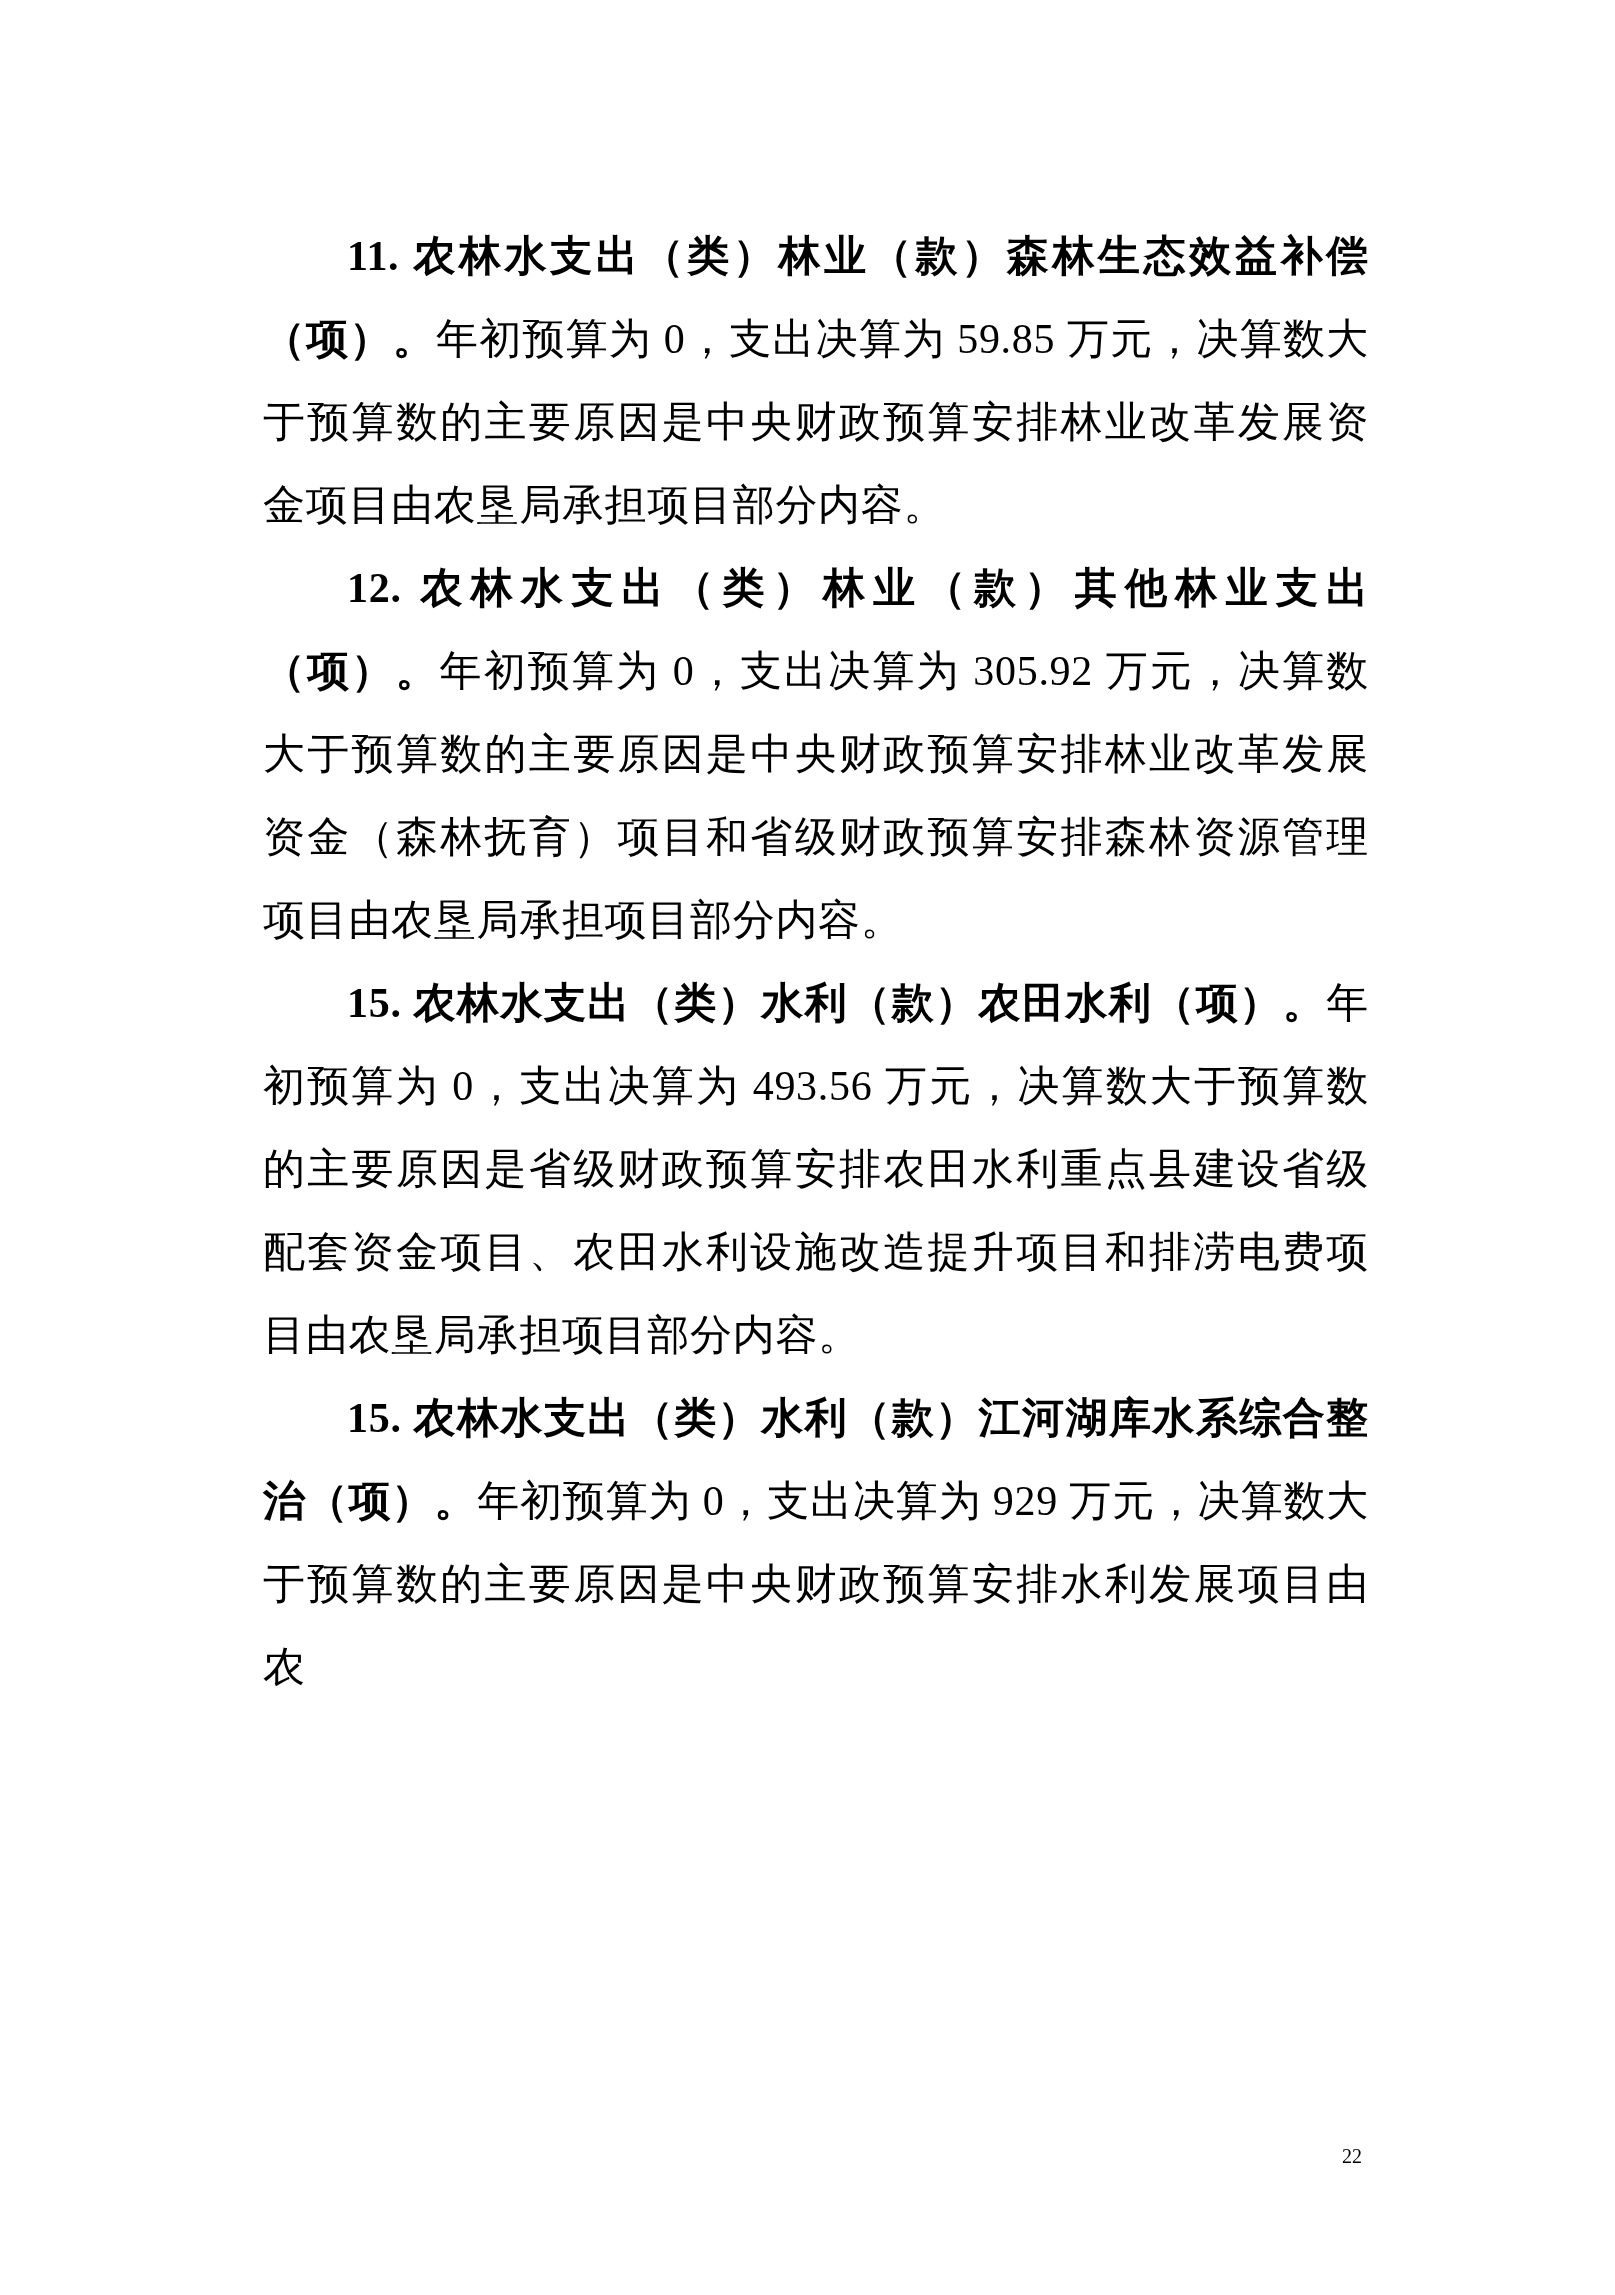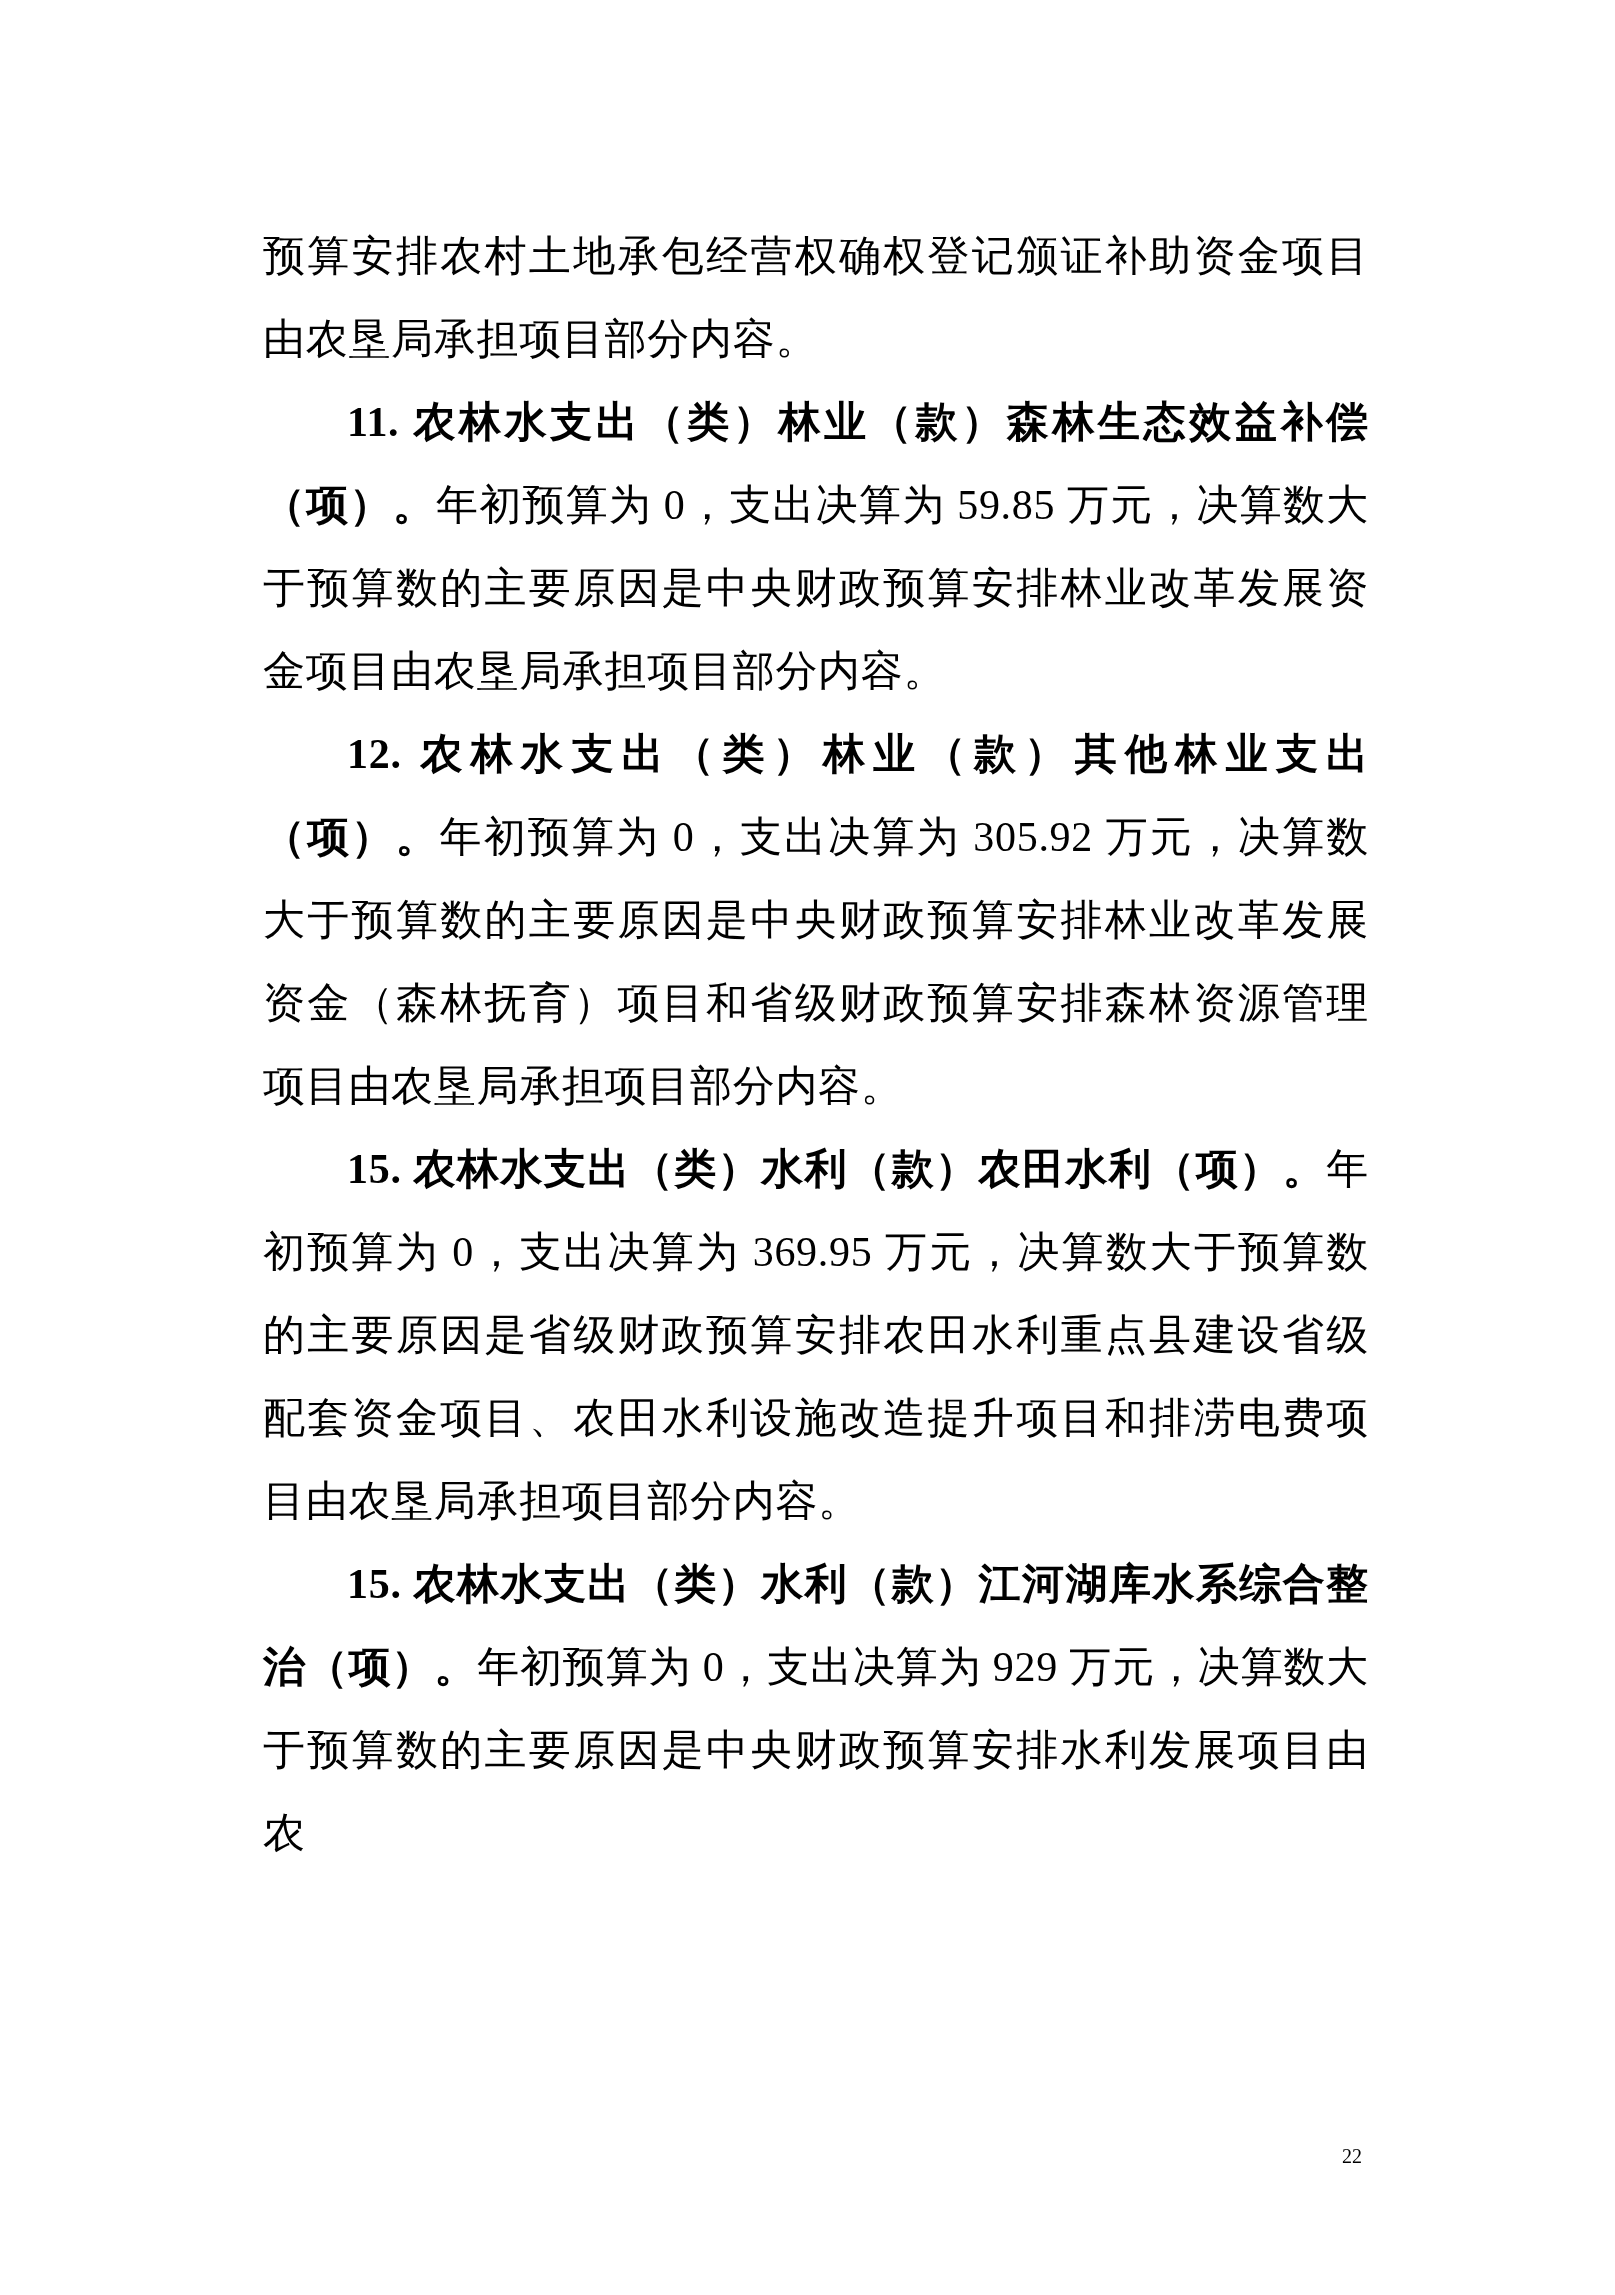--- a/index.html
+++ b/index.html
@@ -47,28 +47,27 @@
     line-height: 1;
     letter-spacing: 0;
   }
 </style>
 </head>
 <body>
 
 <div class="sheet">
   <div class="content">
 
-    <p class="para"><span>预算安排农村土地承包经营权确权登记颁证补助资金项目由农垦局承担项目部分内容。</span></p>
 
     <p class="para indent"><b class="item-heading">11. 农林水支出（类）林业（款）森林生态效益补偿（项）。</b><span>年初预算为 0，支出决算为 59.85 万元，决算数大于预算数的主要原因是中央财政预算安排林业改革发展资金项目由农垦局承担项目部分内容。</span></p>
 
     <p class="para indent"><b class="item-heading">12. 农林水支出（类）林业（款）其他林业支出（项）。</b><span>年初预算为 0，支出决算为 305.92 万元，决算数大于预算数的主要原因是中央财政预算安排林业改革发展资金（森林抚育）项目和省级财政预算安排森林资源管理项目由农垦局承担项目部分内容。</span></p>
 
 
-    <p class="para indent"><b class="item-heading">15. 农林水支出（类）水利（款）农田水利（项）。</b><span>年初预算为 0，支出决算为 369.95 万元，决算数大于预算数的主要原因是省级财政预算安排农田水利重点县建设省级配套资金项目、农田水利设施改造提升项目和排涝电费项目由农垦局承担项目部分内容。</span></p>
+    <p class="para indent"><b class="item-heading">15. 农林水支出（类）水利（款）农田水利（项）。</b><span>年初预算为 0，支出决算为 493.56 万元，决算数大于预算数的主要原因是省级财政预算安排农田水利重点县建设省级配套资金项目、农田水利设施改造提升项目和排涝电费项目由农垦局承担项目部分内容。</span></p>
 
     <p class="para indent"><b class="item-heading">15. 农林水支出（类）水利（款）江河湖库水系综合整治（项）。</b><span>年初预算为 0，支出决算为 929 万元，决算数大于预算数的主要原因是中央财政预算安排水利发展项目由农</span></p>
 
   </div>
 
   <div class="page-number">22</div>
 </div>
 
 
 </body></html>

